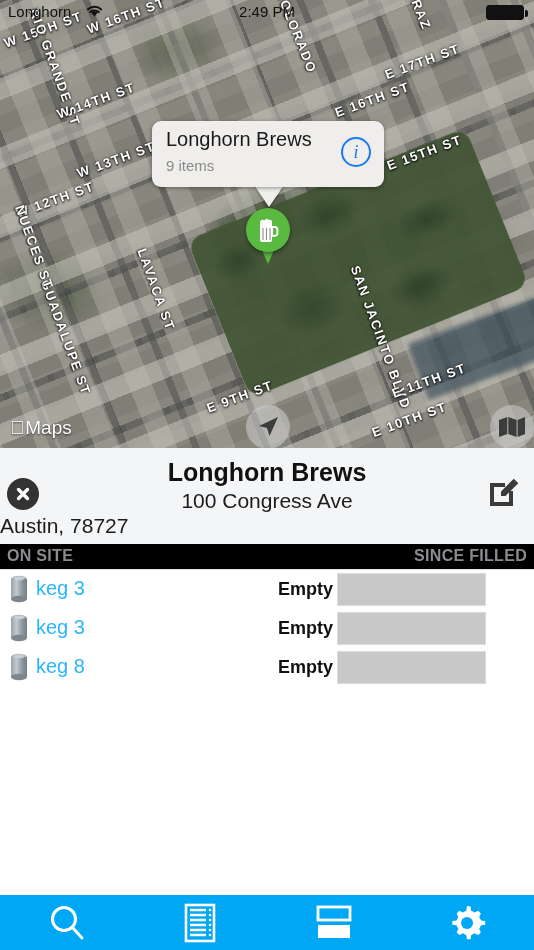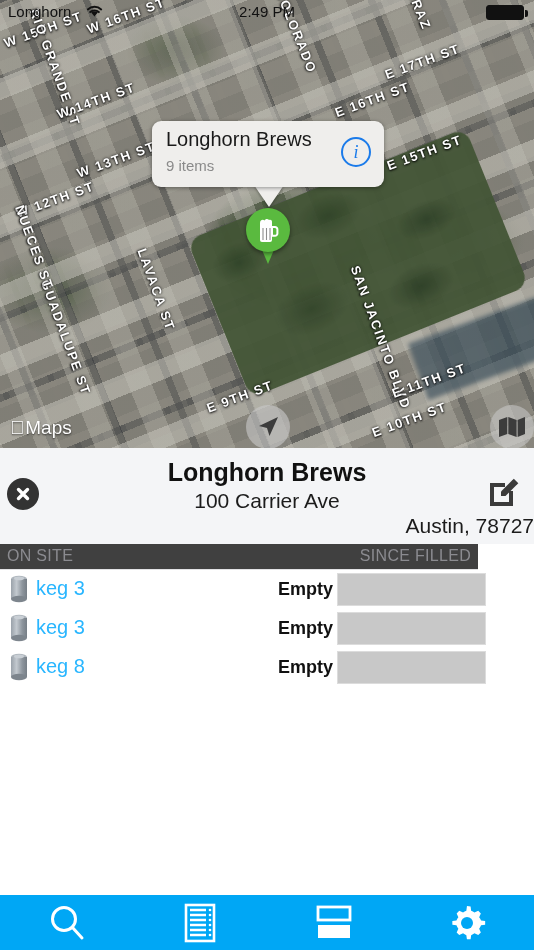--- a/index.html
+++ b/index.html
@@ -193,28 +193,29 @@
   }
   .place-title {
     position: absolute; left: 0; right: 0; top: 10px; text-align: center;
     font-size: 25px; font-weight: 700; color: #111;
   }
   .place-addr1 {
     position: absolute; left: 0; right: 0; top: 41px; text-align: center;
     font-size: 21px; color: #1c1c1c; font-weight: 400;
   }
   .place-addr2 {
-    position: absolute; left: 0; right: 0; top: 66px; text-align: right;
+    position: absolute; left: 0; right: 0; top: 66px; text-align: left;
     font-size: 21px; color: #1c1c1c; font-weight: 400;
   }
 
   .list-header {
-    position: relative; width: 478px; height: 26px;
-    background: #404040;
+    position: relative; width: 534px; height: 26px;
+    background: #000000;
     border-bottom: 1px solid #e2e2e4;
+    font-weight: bold;
   }
   .lh-left {
     position: absolute; left: 7px; top: 3px;
     font-size: 16px; color: #8b8b90; letter-spacing: .3px;
   }
   .lh-right {
     position: absolute; right: 7px; top: 3px;
     font-size: 16px; color: #8b8b90; letter-spacing: .3px;
   }
 
@@ -334,21 +335,21 @@
       <path d="M2.8 5.4 a10 10 0 0 1 13.4 0" stroke="#111" stroke-width="2" fill="none" stroke-linecap="round"></path>
       <path d="M5.2 8.1 a6.5 6.5 0 0 1 8.6 0" stroke="#111" stroke-width="2" fill="none" stroke-linecap="round"></path>
     </svg>
     <div class="sb-time">2:49 PM</div>
     <div class="sb-batt"></div>
   </div>
 
   <div class="panel">
     <div class="panel-head">
       <div class="place-title">Longhorn Brews</div>
-      <div class="place-addr1">100 Carrier Ave</div>
+      <div class="place-addr1">100 Congress Ave</div>
       <div class="place-addr2">Austin,  78727</div>
     </div>
 
     <div class="list-header">
       <div class="lh-left">ON SITE</div>
       <div class="lh-right">SINCE FILLED</div>
     </div>
 
     <div class="rows" id="rows">
         <div class="row">

